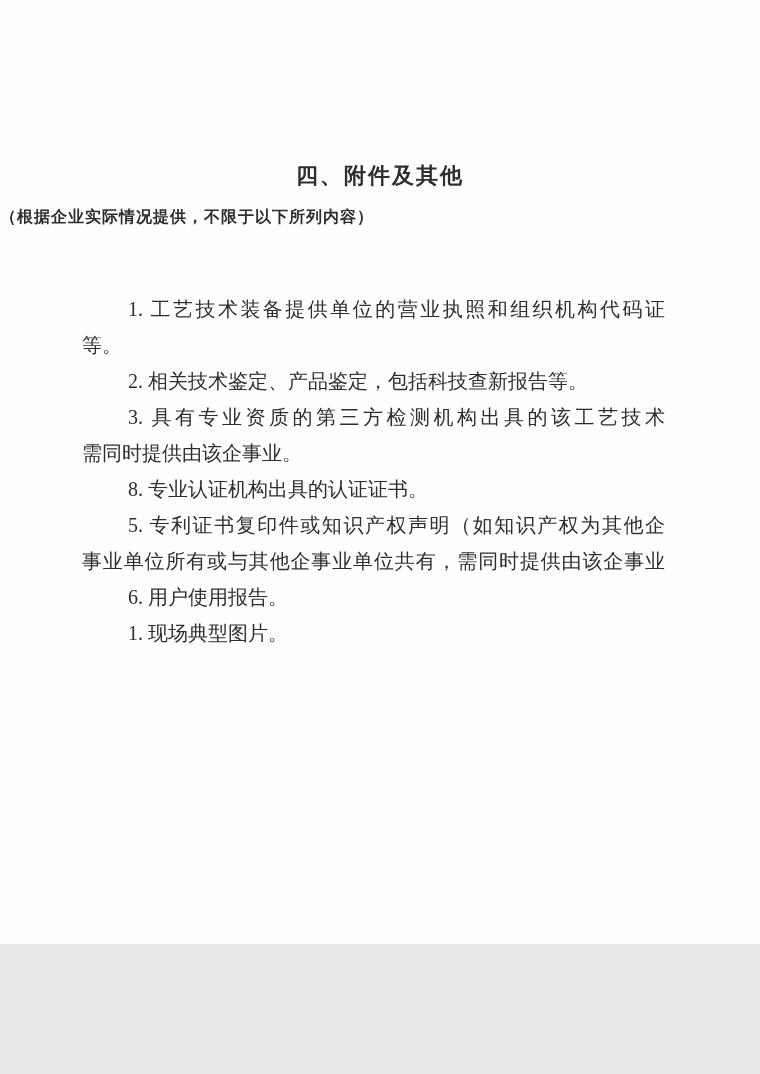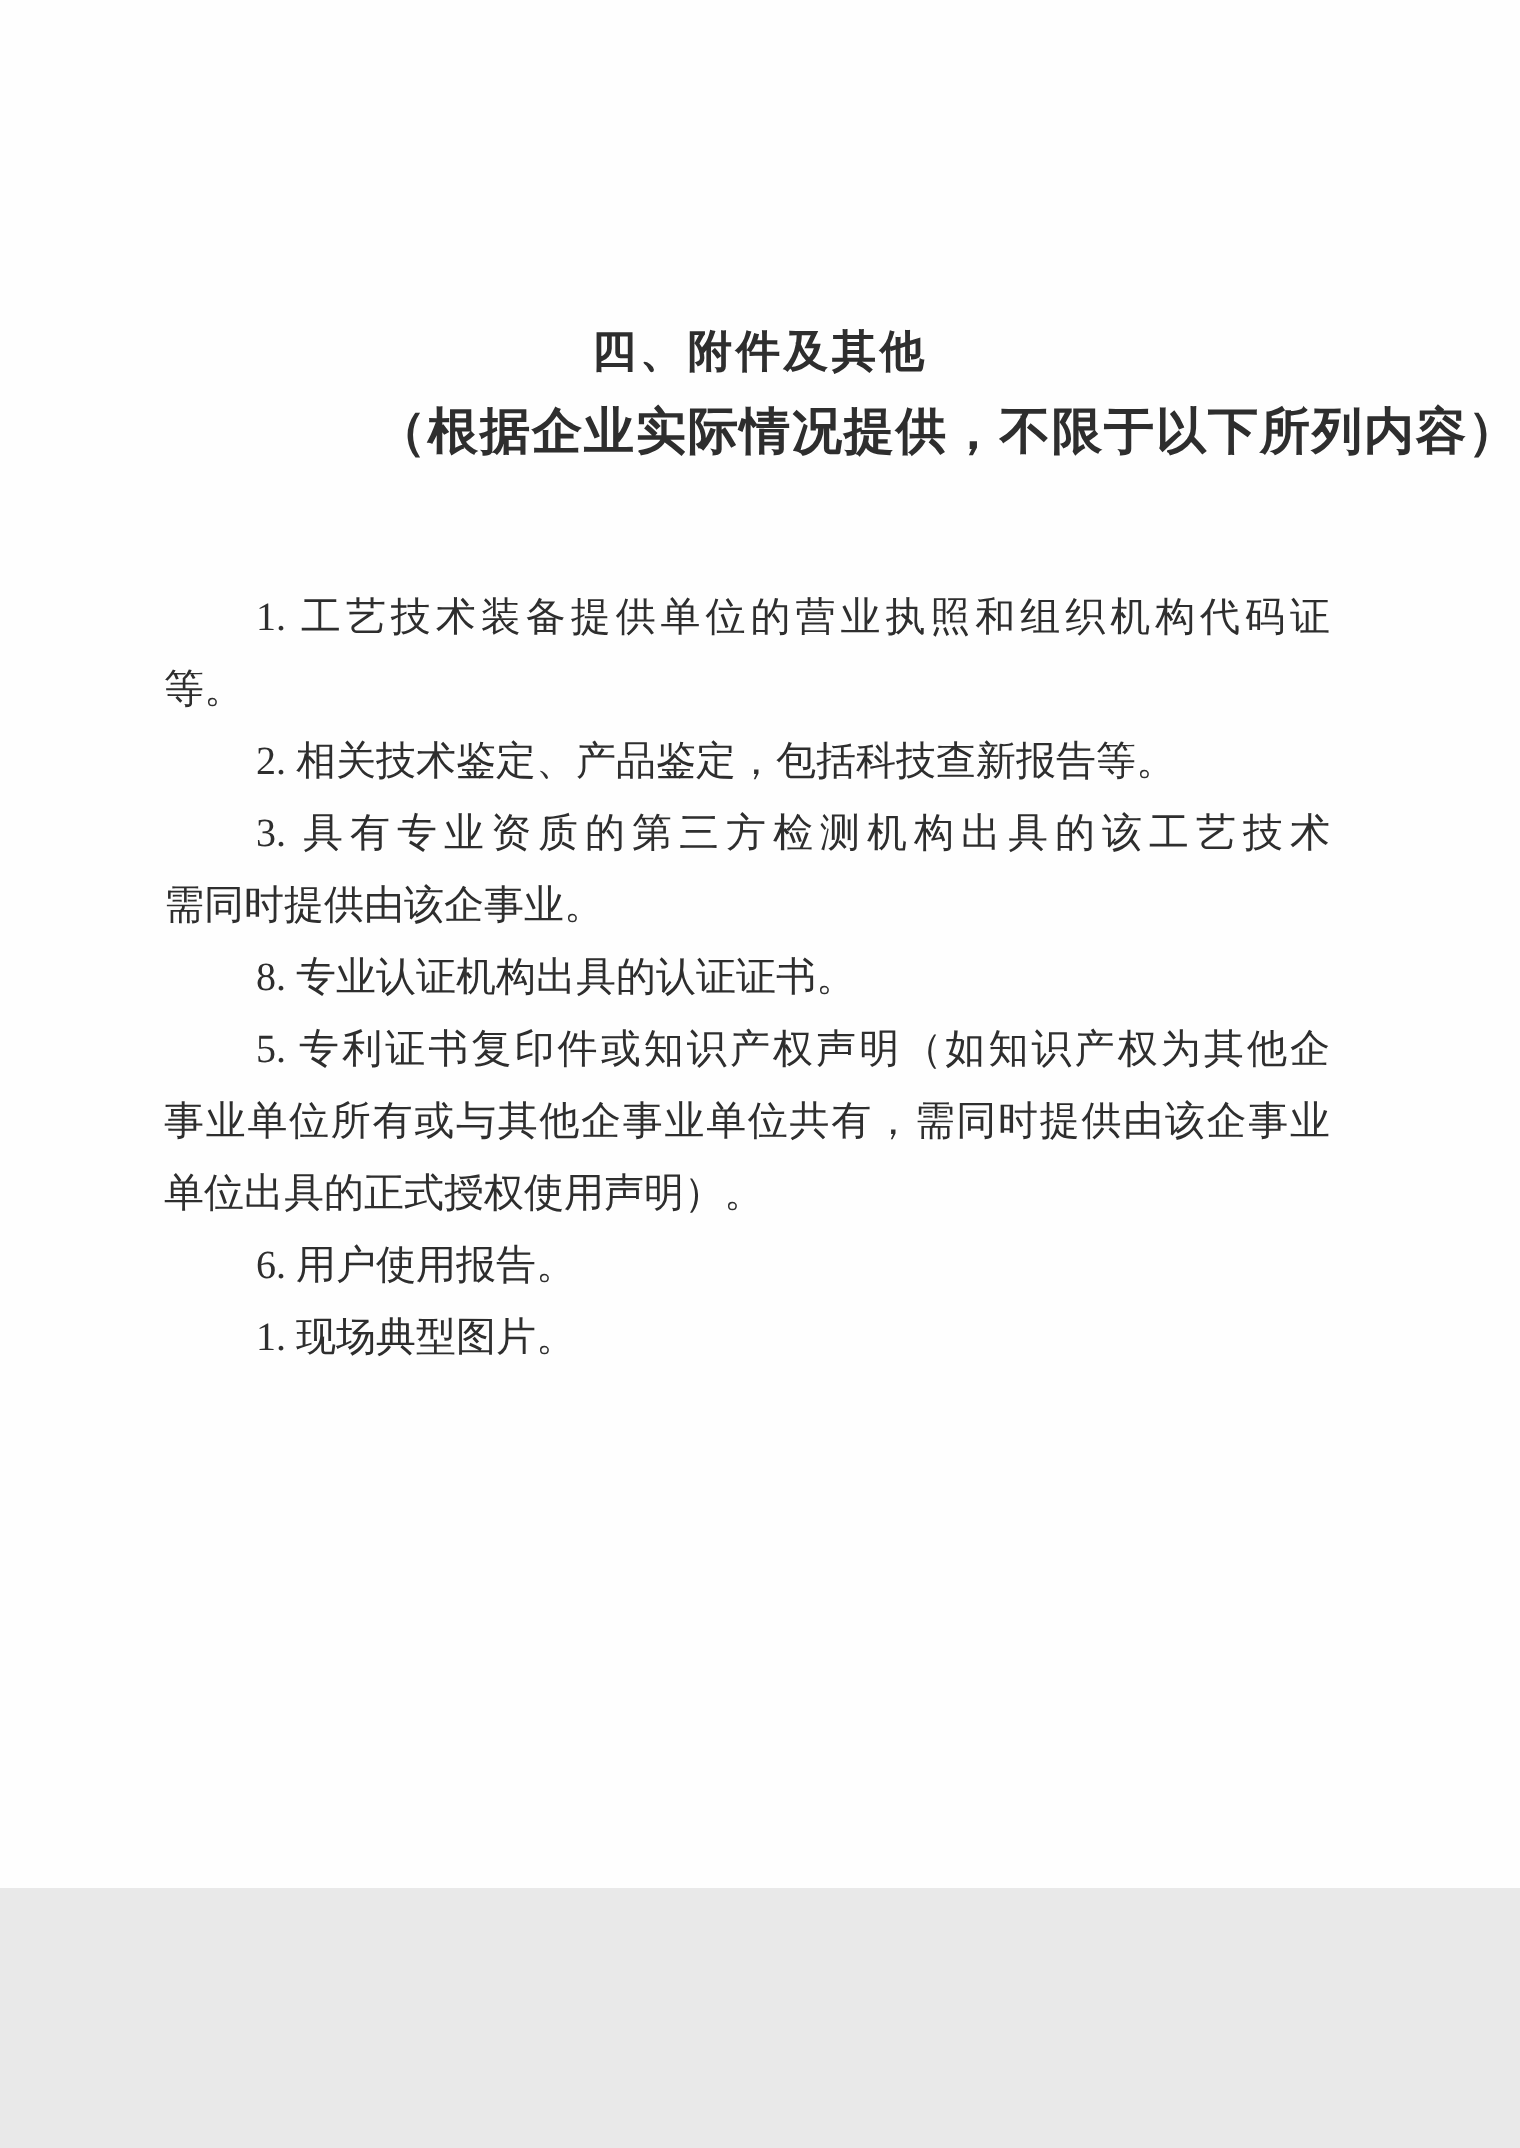--- a/index.html
+++ b/index.html
@@ -21,24 +21,24 @@
     padding-top: 163px;
     text-align: center;
     font-family: "Liberation Sans", "DejaVu Sans", sans-serif;
     font-weight: bold;
     font-size: 22px;
     line-height: 26px;
     letter-spacing: 2px;
   }
   .doc-subtitle {
     margin-top: 14px;
-    text-align: right;
+    text-align: left;
     font-family: "Liberation Sans", "DejaVu Sans", sans-serif;
     font-weight: bold;
-    font-size: 25px;
+    font-size: 16px;
     line-height: 27px;
     letter-spacing: 1px;
   }
   .doc-body {
     margin: 61px 95px 0 82px;
     font-size: 20px;
     line-height: 36px;
   }
   .line {
     text-align: left;
@@ -86,21 +86,20 @@
       <div class="line">需同时提供由该企事业。</div>
     </div>
 
     <div>
       <div class="line indent">8. 专业认证机构出具的认证证书。</div>
     </div>
 
     <div>
       <div class="line indent justify">5. 专利证书复印件或知识产权声明（如知识产权为其他企</div>
       <div class="line justify">事业单位所有或与其他企事业单位共有，需同时提供由该企事业</div>
-      <div class="line">单位出具的正式授权使用声明）。</div>
     </div>
 
     <div>
       <div class="line indent">6. 用户使用报告。</div>
     </div>
 
     <div>
       <div class="line indent">1. 现场典型图片。</div>
     </div>
 

